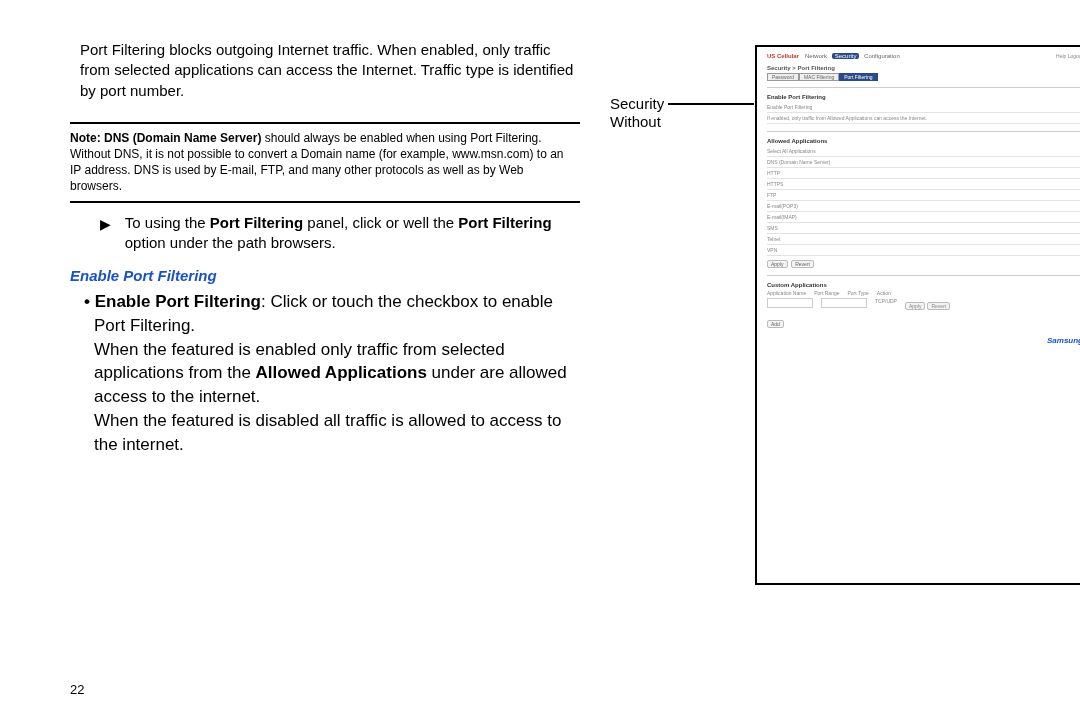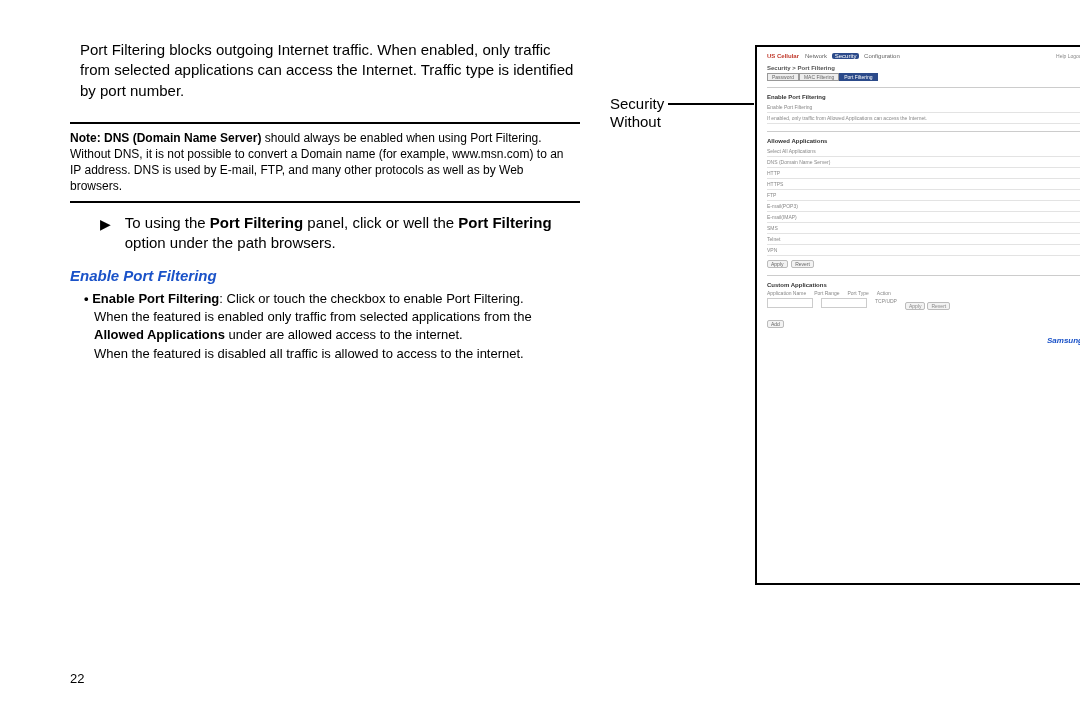--- a/index.html
+++ b/index.html
@@ -9,23 +9,23 @@
   .right{flex:1;position:relative;}
   h2{color:#1a52c8;font-family:Arial,Helvetica,sans-serif;font-weight:900;font-size:17px;margin:0 0 8px 0;letter-spacing:0px;}
   .intro{font-size:15px;line-height:1.35;margin:0 0 21px 10px;}
   .rule{border:0;border-top:2px solid #000;margin:6px 0;}
   .note{font-size:12px;line-height:1.35;margin:4px 8px 6px 0;font-family:Arial,sans-serif;}
   .note .nb{font-weight:bold;font-family:Arial,sans-serif;}
   .note .dnslbl{font-weight:bold;font-family:Arial,sans-serif;}
   .step{display:flex;gap:14px;font-size:15px;line-height:1.35;margin:10px 0 14px 30px;}
   .step .arrow{font-size:14px;position:relative;top:2px;}
   h3{color:#1a52c8;font-family:Arial,Helvetica,sans-serif;font-weight:900;font-style:italic;font-size:15px;margin:6px 0 6px 0;}
-  .bullet{font-size:13px;line-height:1.4;margin:0 0 0 14px;text-indent:-10px;padding-left:10px;}
+  .bullet{font-size:17px;line-height:1.4;margin:0 0 0 14px;text-indent:-10px;padding-left:10px;}
   .bullet .dot{font-weight:bold;}
-  .pg{position:absolute;bottom:34px;left:70px;font-size:13px;text-align:center;}
+  .pg{position:absolute;bottom:23px;left:70px;font-size:13px;text-align:center;}
   
   .callout{position:absolute;left:0;top:55px;font-size:15px;line-height:1.2;}
   .callout-line{position:absolute;left:58px;top:63px;width:86px;height:2px;background:#000;}
   .shot{position:absolute;left:145px;top:5px;width:340px;height:540px;border:2px solid #000;background:#fff;box-sizing:border-box;overflow:hidden;}
   .shot .inner{padding:6px 10px;font-size:6px;color:#666;}
   .topbar{display:flex;gap:6px;align-items:center;margin-bottom:6px;}
   .logo{color:#c0392b;font-weight:bold;font-size:6px;}
   .nav span{margin-right:3px;font-size:6px;}
   .nav .active{background:#2b4a8a;color:#fff;padding:0 3px;border-radius:2px;}
   .filtabs{display:flex;gap:0;margin:2px 0 6px 0;}

